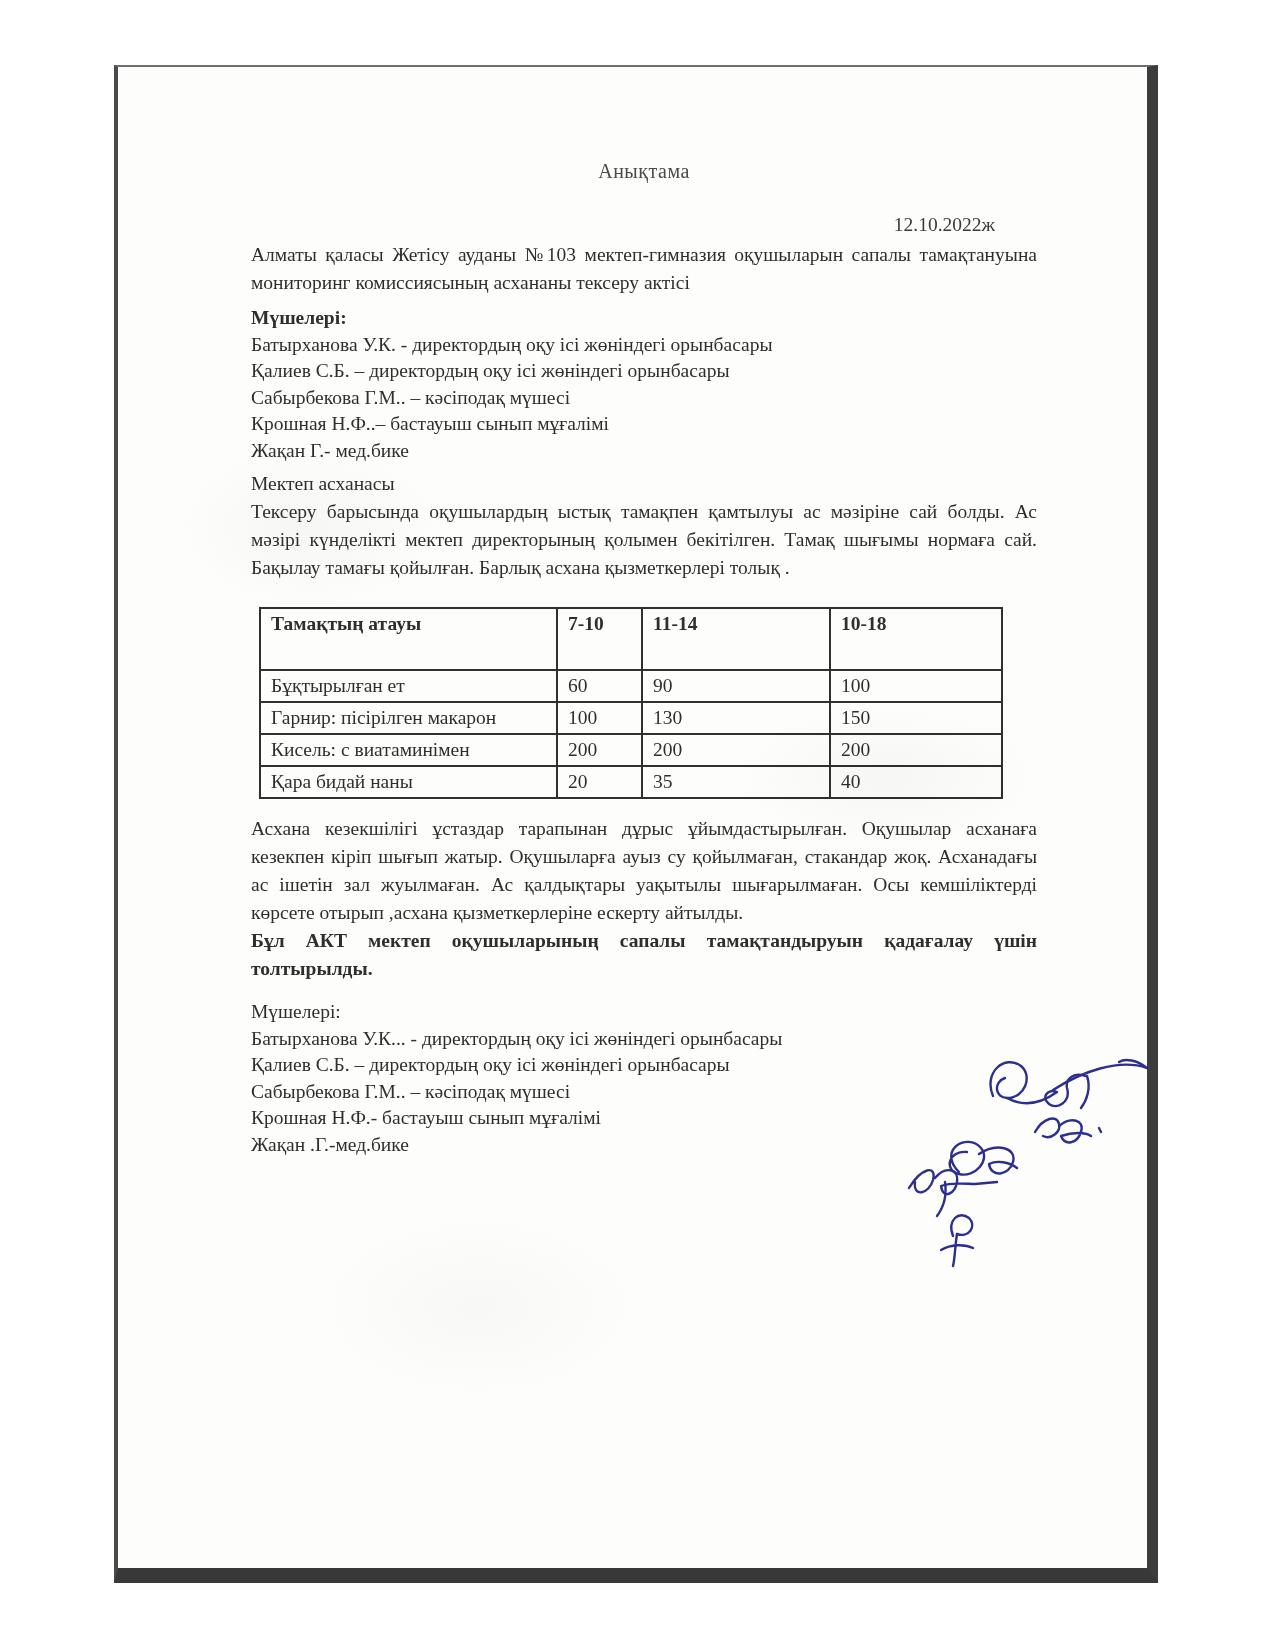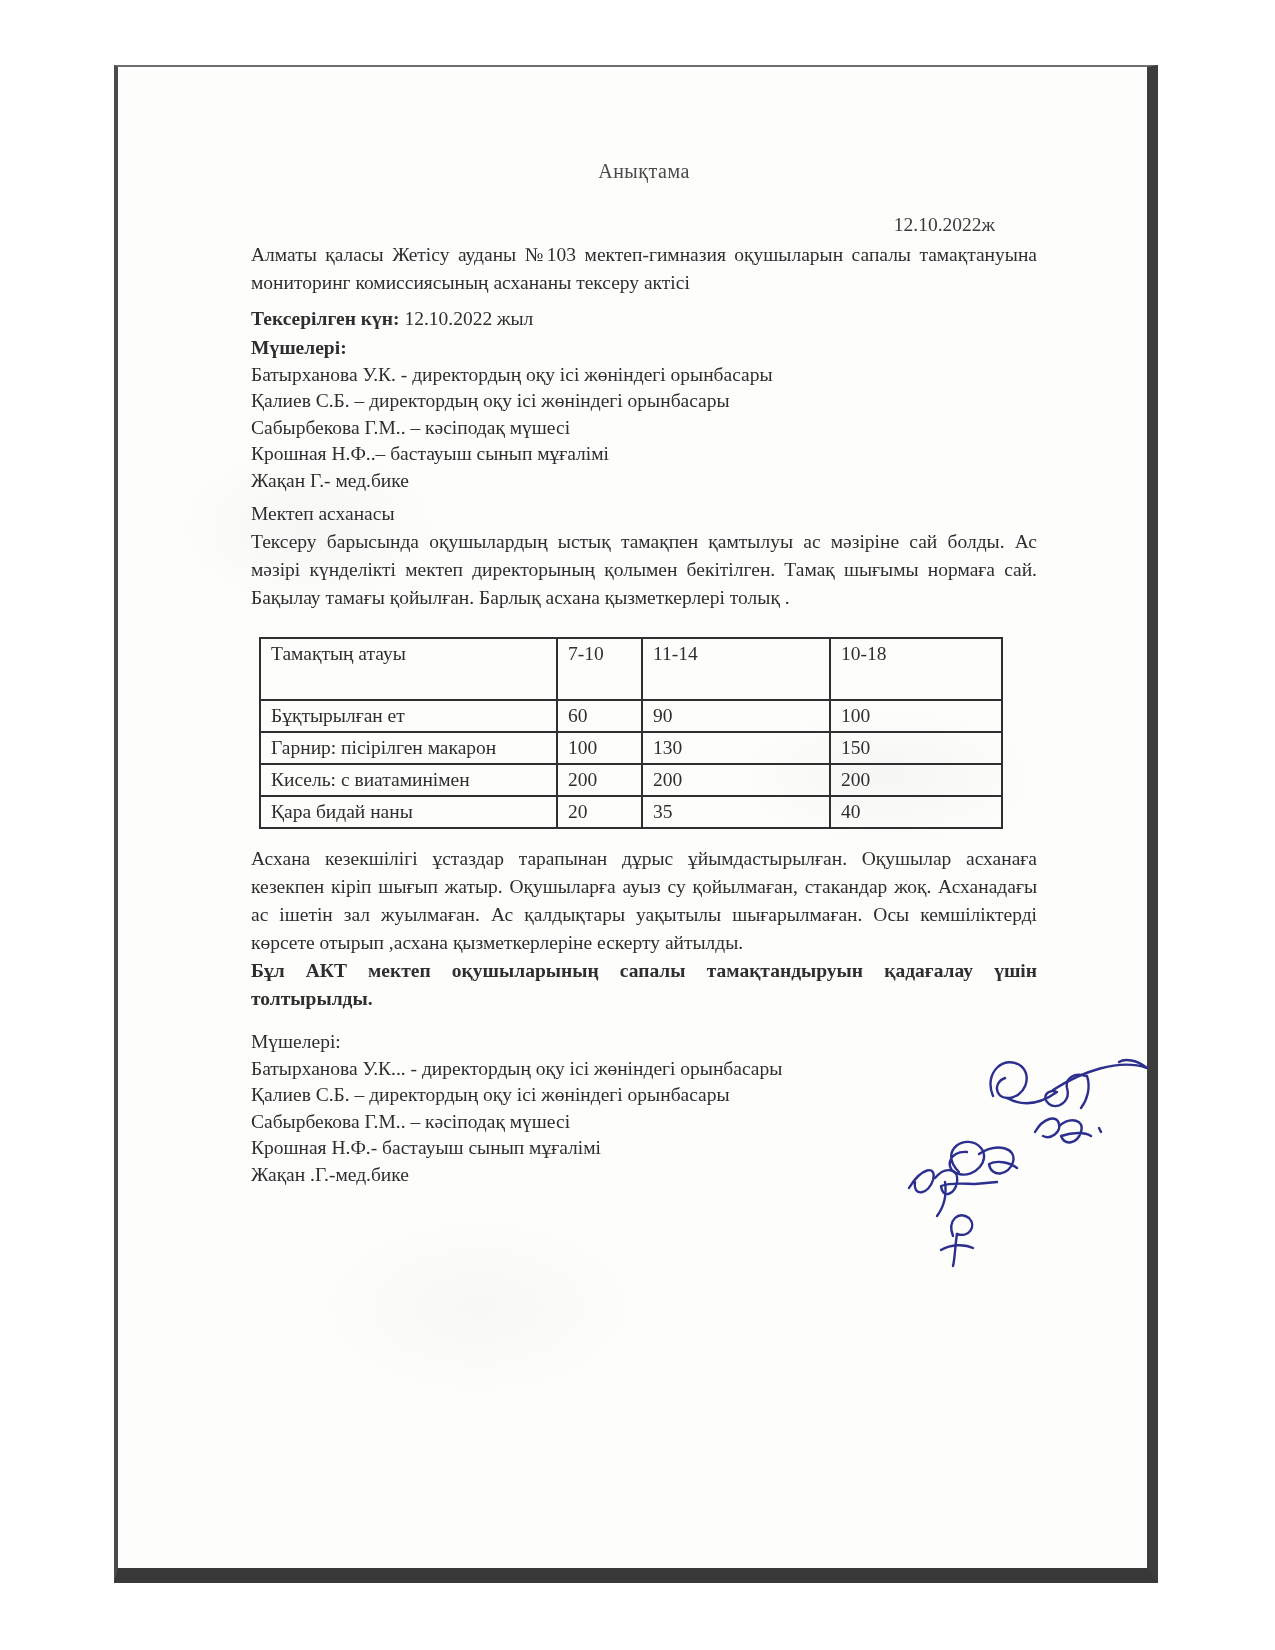--- a/index.html
+++ b/index.html
@@ -70,21 +70,21 @@
     border: 2px solid #2f2f2f;
     font-size: 19.5px;
     font-weight: normal;
     text-align: left;
     padding: 1px 6px 1px 10px;
     vertical-align: top;
     overflow: hidden;
     white-space: nowrap;
   }
   table.portions th {
-    font-weight: normal;
+    font-weight: bold;
     height: 58px;
   }
   table.portions td { height: 24px; }
   col.c-name { width: 297px; }
   col.c-a1 { width: 85px; }
   col.c-a2 { width: 188px; }
   col.c-a3 { width: 172px; }
   .p-observe { margin-top: 16px; }
   .p-conclusion {
     margin-top: 0px;
@@ -129,24 +129,20 @@
     <div class="smudge smudge-3"></div>
 
     <div class="content">
 
       <div class="doc-title">Анықтама</div>
 
       <div class="doc-date">12.10.2022ж</div>
 
       <div class="para p-intro">Алматы қаласы Жетісу ауданы №103 мектеп-гимназия оқушыларын сапалы тамақтануына мониторинг комиссиясының асхананы тексеру актісі</div>
 
-      <div>
-        <span class="inline-label">Тексерілген күн:</span>
-        <span>12.10.2022 жыл</span>
-      </div>
 
 
       <div class="members-block">
         <div class="members-label">Мүшелері:</div>
         <div class="member-line">Батырханова У.К. -  директордың оқу ісі жөніндегі орынбасары</div>
         <div class="member-line">Қалиев С.Б. – директордың оқу ісі жөніндегі орынбасары</div>
         <div class="member-line">Сабырбекова Г.М.. – кәсіподақ мүшесі</div>
         <div class="member-line">Крошная Н.Ф..– бастауыш сынып мұғалімі</div>
         <div class="member-line">Жақан Г.- мед.бике</div>
       </div>

